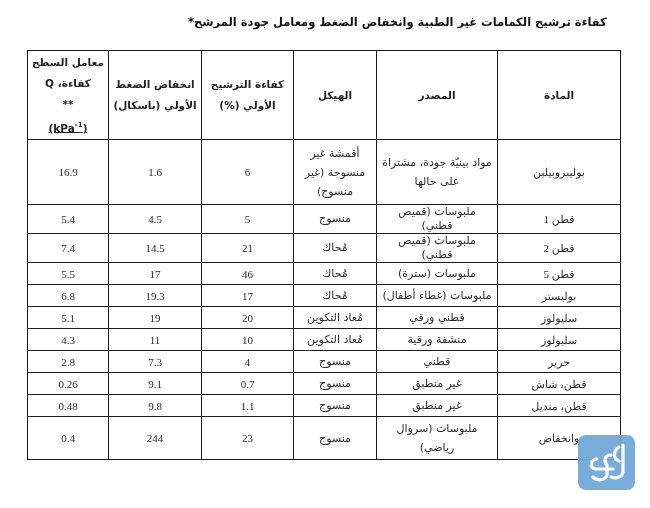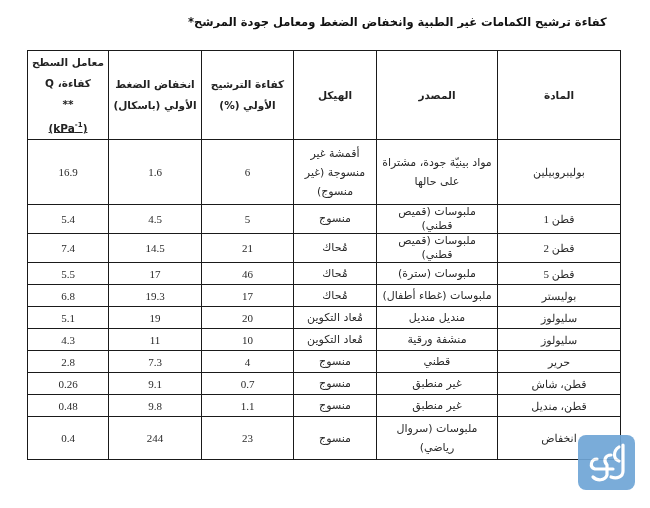--- a/index.html
+++ b/index.html
@@ -170,21 +170,21 @@
     <tr>
       <td class="ar-mat">بوليستر</td>
       <td class="ar">ملبوسات (غطاء أطفال)</td>
       <td class="ar">مُحاك</td>
       <td class="num">17</td>
       <td class="num">19.3</td>
       <td class="num">6.8</td>
     </tr>
     <tr>
       <td class="ar-mat">سليولوز</td>
-      <td class="ar">منديل منديل</td>
+      <td class="ar">قطني ورقي</td>
       <td class="ar">مُعاد التكوين</td>
       <td class="num">20</td>
       <td class="num">19</td>
       <td class="num">5.1</td>
     </tr>
     <tr>
       <td class="ar-mat">سليولوز</td>
       <td class="ar">منشفة ورقية</td>
       <td class="ar">مُعاد التكوين</td>
       <td class="num">10</td>
@@ -209,21 +209,21 @@
     </tr>
     <tr>
       <td class="ar-mat">قطن، منديل</td>
       <td class="ar">غير منطبق</td>
       <td class="ar">منسوج</td>
       <td class="num">1.1</td>
       <td class="num">9.8</td>
       <td class="num">0.48</td>
     </tr>
     <tr class="mid">
-      <td class="ar-mat">انخفاض</td>
+      <td class="ar-mat">وانخفاض</td>
       <td class="ar">ملبوسات (سروال رياضي)</td>
       <td class="ar">منسوج</td>
       <td class="num">23</td>
       <td class="num">244</td>
       <td class="num">0.4</td>
     </tr>
   </tbody>
 </table>
 
 <div class="watermark">

